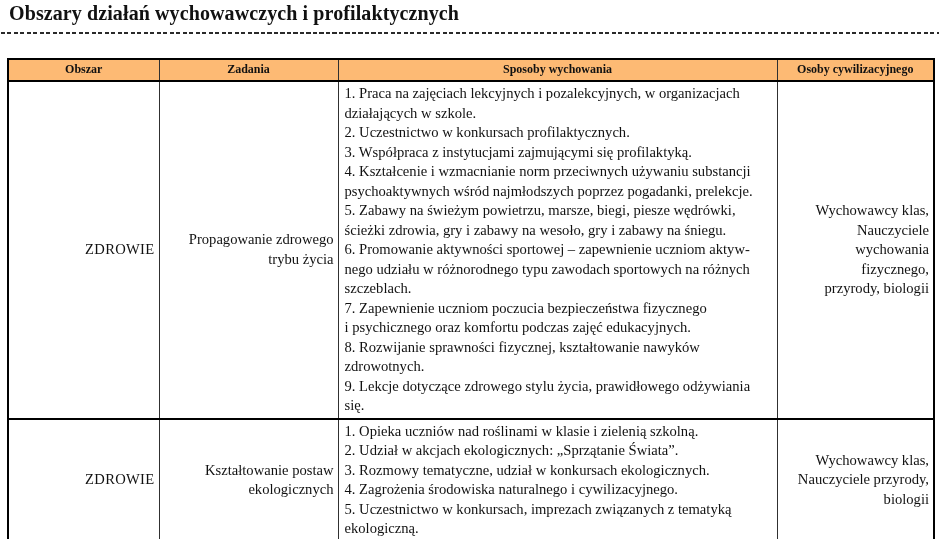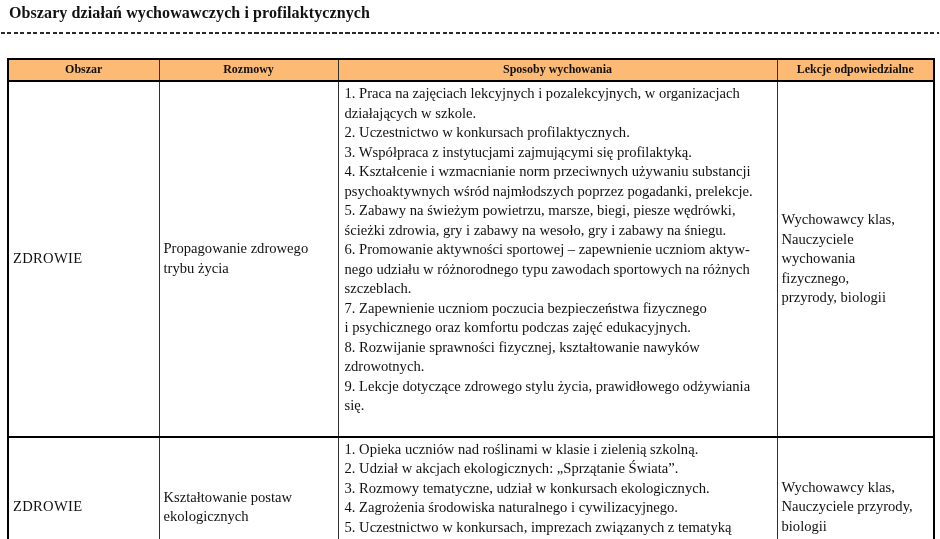--- a/index.html
+++ b/index.html
@@ -7,21 +7,21 @@
     margin: 0; padding: 0;
     width: 940px; height: 539px;
     background: #ffffff;
     font-family: "Liberation Serif", "DejaVu Serif", serif;
     color: #111;
     overflow: hidden;
   }
   .doc { position: relative; width: 940px; height: 539px; }
   .doc-title {
     margin: 3px 12px 0 9px;
-    font-size: 16px;
+    font-size: 20px;
     font-weight: bold;
     line-height: 20px;
     letter-spacing: 0.1px;
   }
   .dashed-sep {
     margin: 9px 1px 0 1px;
     height: 2px;
     background: repeating-linear-gradient(90deg, #2a2a2a 0 4px, transparent 4px 6.5px);
   }
   table.main {
@@ -42,31 +42,31 @@
     border-bottom: 2px solid #000;
     font-weight: bold;
     font-size: 12px;
     padding: 2px 2px 3px 2px;
     text-align: center;
   }
   td {
     border: 1.5px solid #303030;
     padding: 16px 4px;
     vertical-align: middle;
-    text-align: left;
+    text-align: right;
     line-height: 19.5px;
   }
   tr.data-row-1 td { border-bottom: 2px solid #000; }
   td.cell-obszar { font-weight: normal; letter-spacing: 0.3px; }
   td.cell-zadania { white-space: pre-line; font-family: Liberation Serif, serif; }
   td.cell-sposoby {
     text-align: left;
     vertical-align: top;
     white-space: pre-line;
-    padding: 2px 6px 20px 6px;
+    padding: 2px 6px 2px 6px;
   }
   td.cell-osoby { white-space: pre-line; }
 </style>
 </head>
 <body>
 
 <div class="doc">
 
   <div class="doc-title">Obszary działań wychowawczych i profilaktycznych</div>
 
@@ -75,23 +75,23 @@
   <table class="main">
     <colgroup>
       <col class="c-obszar">
       <col class="c-zadania">
       <col class="c-sposoby">
       <col class="c-osoby">
     </colgroup>
     <thead>
       <tr>
         <th>Obszar</th>
-        <th>Rozmowy</th>
+        <th>Zadania</th>
         <th>Sposoby wychowania</th>
-        <th>Lekcje odpowiedzialne</th>
+        <th>Osoby cywilizacyjnego</th>
       </tr>
     </thead>
     <tbody>
       <tr class="data-row-1">
         <td class="cell-obszar">ZDROWIE</td>
         <td class="cell-zadania">Propagowanie zdrowego
 trybu życia</td>
         <td class="cell-sposoby">1. Praca na zajęciach lekcyjnych i pozalekcyjnych, w organizacjach
 działających w szkole.
 2. Uczestnictwo w konkursach profilaktycznych.

